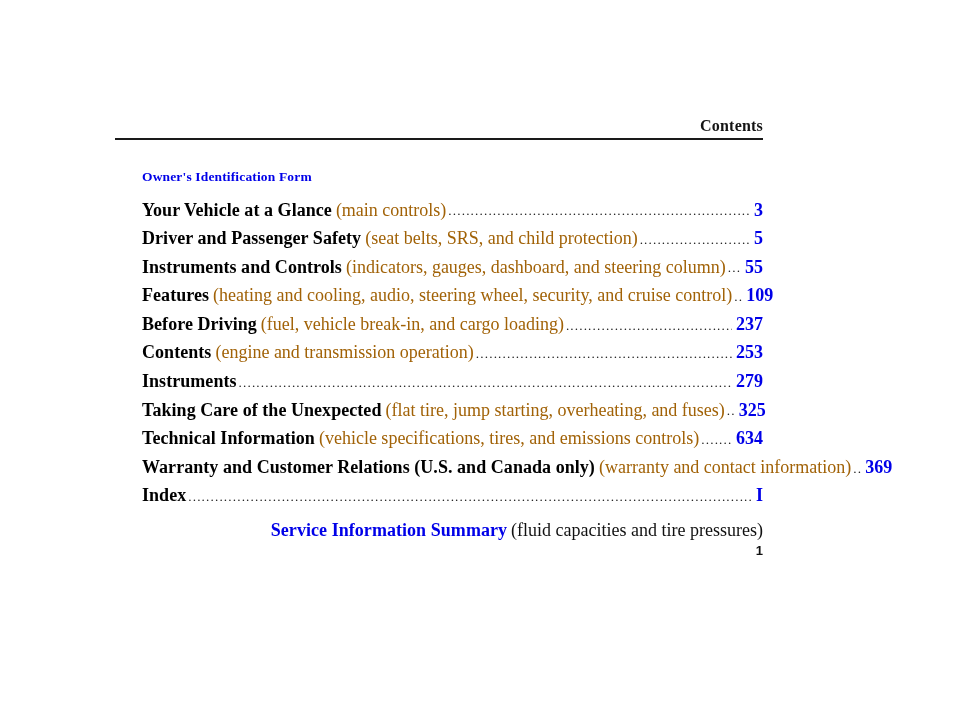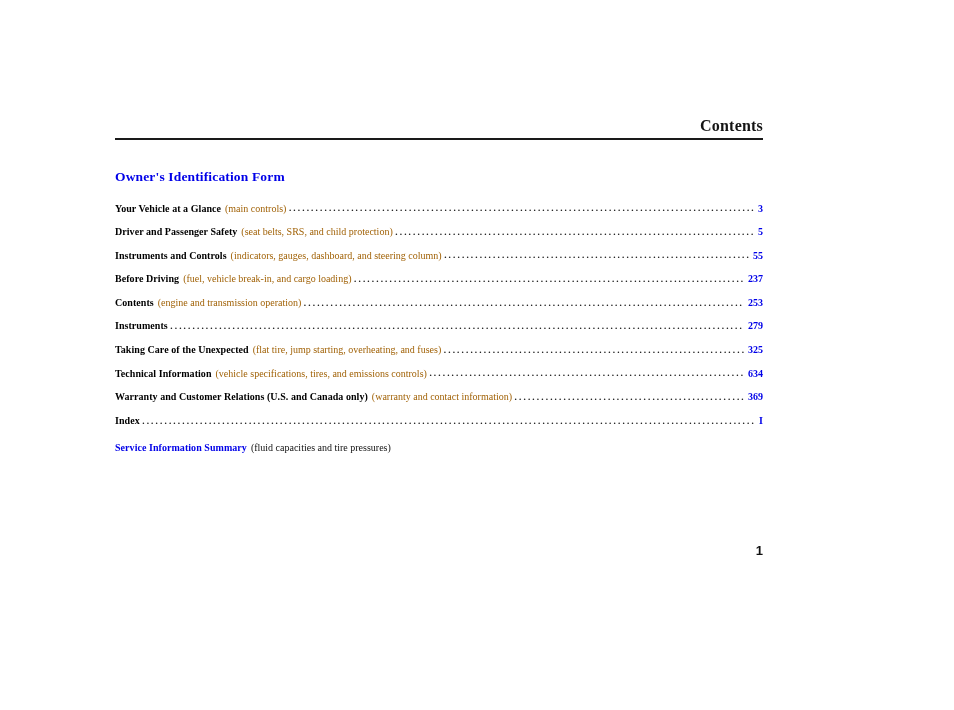--- a/index.html
+++ b/index.html
@@ -38,35 +38,36 @@
     padding-bottom: 4px;
   }
   .header-rule {
     border-bottom: 2px solid #1a1a1a;
     width: 100%;
     height: 0;
   }
   
   .toc {
     margin-top: 30px;
+    margin-left: 27px;
   }
   .toc-section-head {
     color: #0000e8;
     font-weight: bold;
     font-size: 13.5px;
     letter-spacing: 0.15px;
     line-height: 1.0;
     margin-bottom: 17px;
     white-space: nowrap;
   }
   .toc-row {
     display: flex;
     align-items: baseline;
     width: 100%;
-    font-size: 10px;
+    font-size: 18px;
     line-height: 1.0;
     margin-bottom: 10.6px;
     white-space: nowrap;
   }
   .toc-row.gap-before {
     margin-top: 5px;
   }
   .toc-title {
     font-weight: bold;
     color: #000000;
@@ -103,20 +104,21 @@
     flex: 0 0 auto;
     font-weight: bold;
     color: #0000e8;
     text-align: right;
     padding-left: 2px;
   }
   
   .toc-row.plain {
     display: block;
     margin-top: 17px;
+    text-align: right;
   }
   .toc-row.plain .toc-title {
     color: #0000e8;
   }
   .toc-row.plain .toc-desc {
     color: #111111;
   }
   
   .folio {
     position: absolute;
@@ -156,20 +158,26 @@
             <span class="leader"></span>
             <span class="toc-page">5</span>
           </div>
           <div class="toc-row">
             <span class="toc-title">Instruments and Controls</span>
             <span class="toc-desc lead-space">(indicators, gauges, dashboard, and steering column)</span>
             <span class="leader"></span>
             <span class="toc-page">55</span>
           </div>
           <div class="toc-row">
+            <span class="toc-title">Features</span>
+            <span class="toc-desc lead-space">(heating and cooling, audio, steering wheel, security, and cruise control)</span>
+            <span class="leader"></span>
+            <span class="toc-page">109</span>
+          </div>
+          <div class="toc-row">
             <span class="toc-title">Before Driving</span>
             <span class="toc-desc lead-space">(fuel, vehicle break-in, and cargo loading)</span>
             <span class="leader"></span>
             <span class="toc-page">237</span>
           </div>
           <div class="toc-row">
             <span class="toc-title">Contents</span>
             <span class="toc-desc lead-space">(engine and transmission operation)</span>
             <span class="leader"></span>
             <span class="toc-page">253</span>

